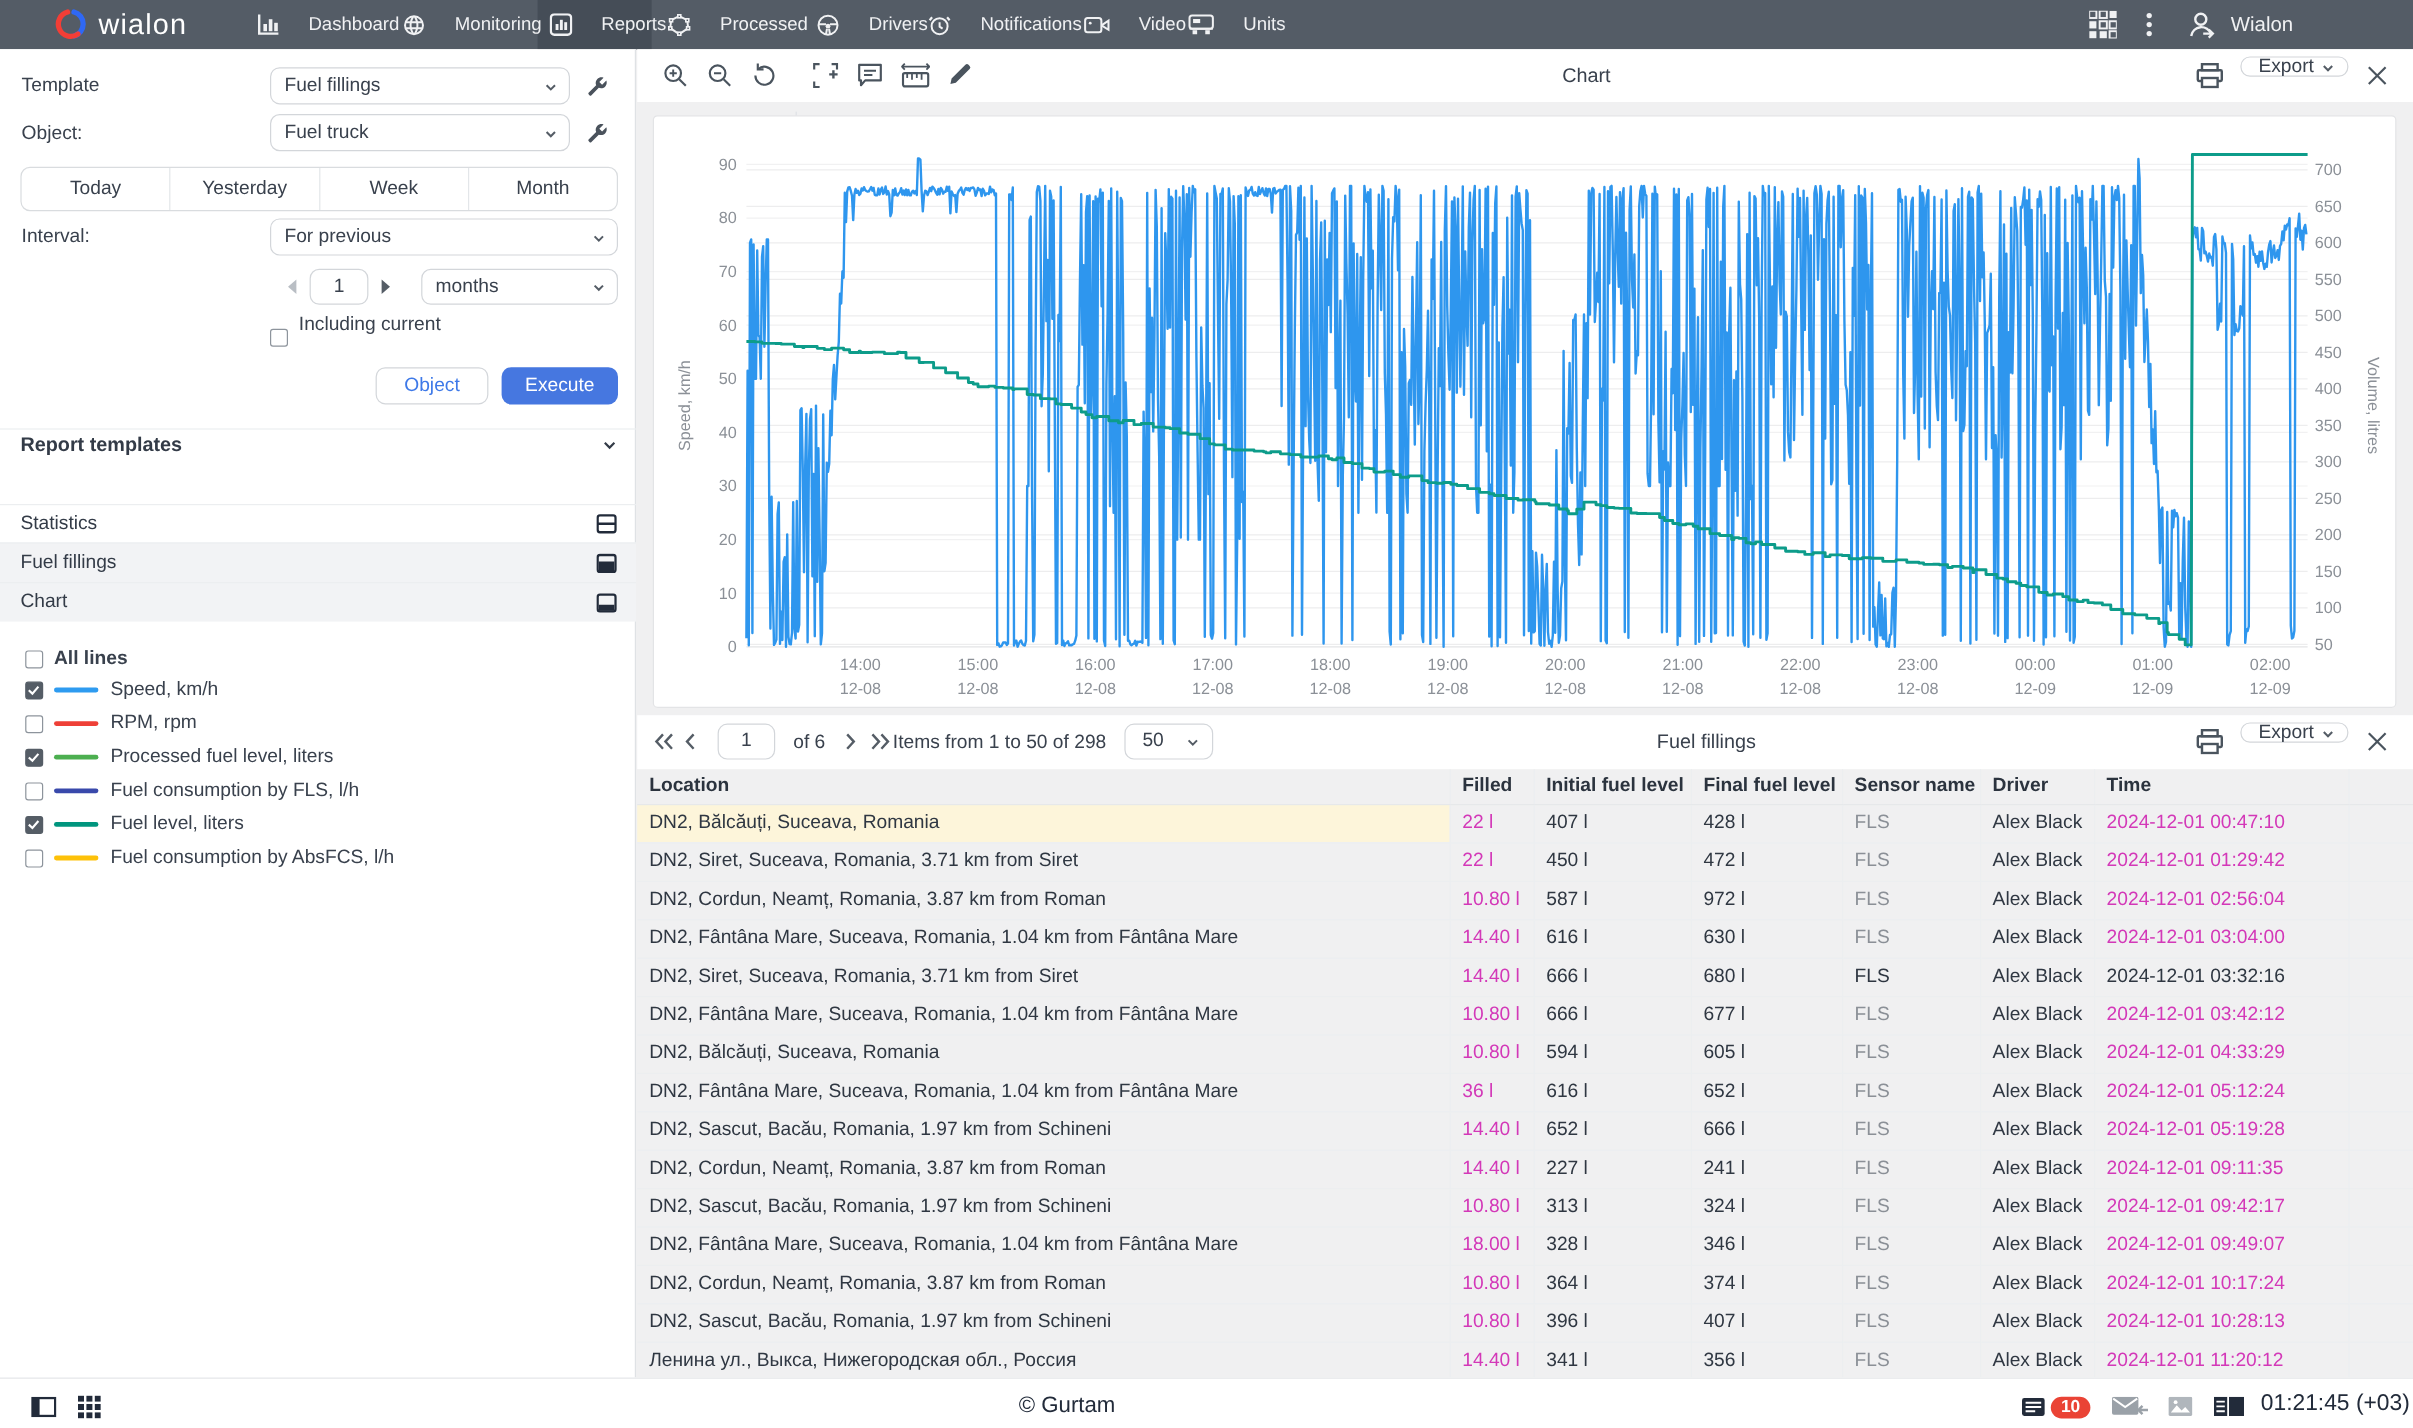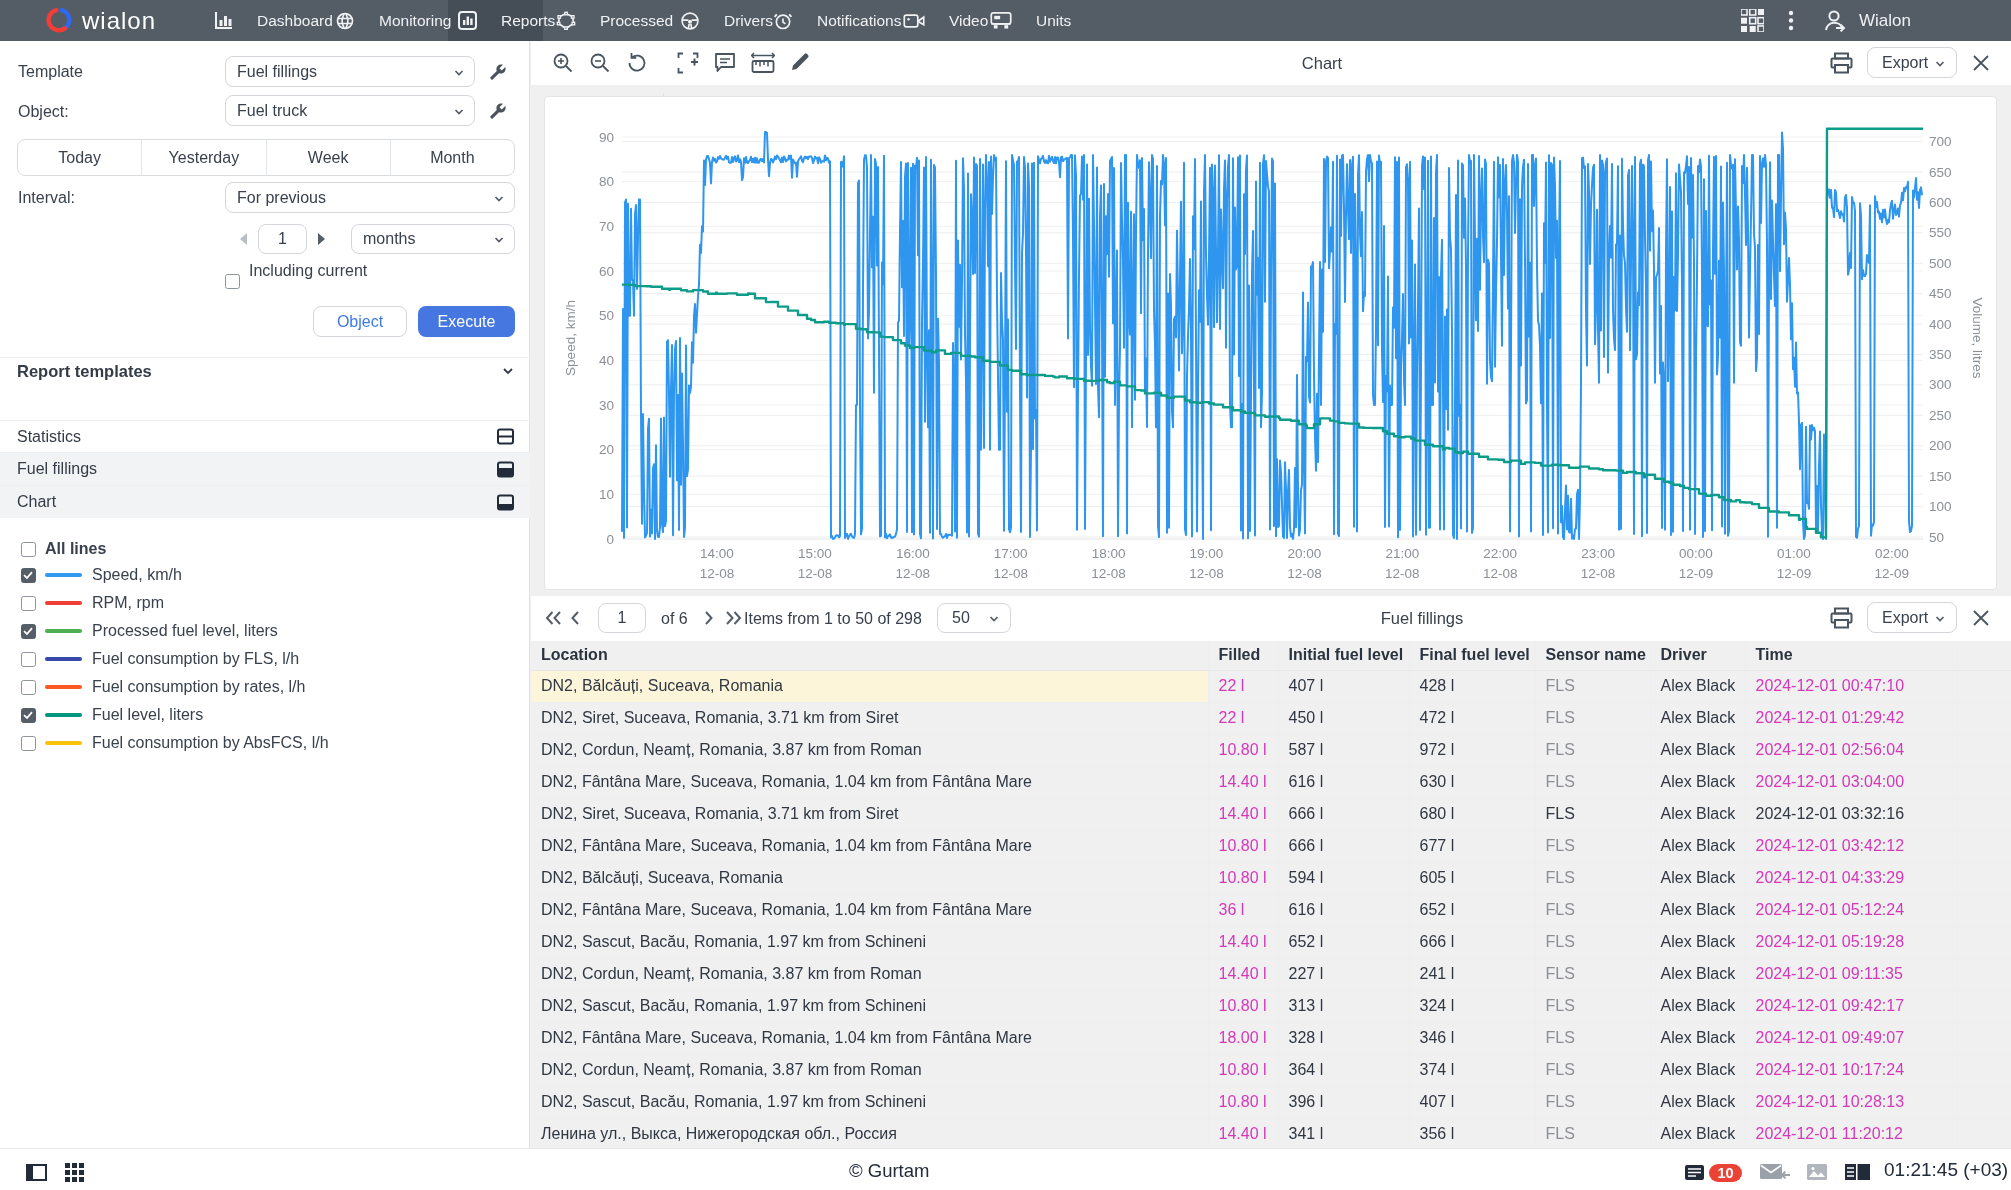--- a/index.html
+++ b/index.html
@@ -37,21 +37,21 @@
 .cb.on{border-color:#555d66;background:#555d66}
 .cb svg{display:block;margin:-0.6px}
 .ln{width:37px;height:4px;border-radius:2px;margin-left:9px;flex:none}
 .lt{font-size:16px;color:#39414d;margin-left:10px;white-space:nowrap}
 #alllines{position:absolute;left:0;top:494px;height:28px;width:530px;display:flex;align-items:center;padding-left:21px}
 #alllines .lt{font-weight:bold;margin-left:9px}
 
 #toolbar{position:absolute;left:531px;top:41px;width:1480px;height:44px;background:#fff}
 #toolbar svg{position:absolute;top:11px}
 #charttitle{position:absolute;left:1252px;top:41px;width:140px;height:44px;line-height:44px;text-align:center;font-size:16.5px;color:#39414d}
-.expbtn{position:absolute;width:90px;height:31px;border:1px solid #d3d6da;border-radius:8px;background:#fff;font-size:16px;color:#39414d;display:flex;align-items:center;padding-left:14px}
+.expbtn{position:absolute;width:90px;height:17px;border:1px solid #d3d6da;border-radius:8px;background:#fff;font-size:16px;color:#39414d;display:flex;align-items:center;padding-left:14px}
 .expbtn .chev{position:absolute;right:11px;top:50%;margin-top:-4px}
 #panel{position:absolute;left:544px;top:96px;width:1453px;height:494px;background:#fff;border:1px solid #e3e4e6;border-radius:4px}
 .ax{font-size:13.5px;fill:#8b9097;font-family:"Liberation Sans",sans-serif}
 .axtitle{font-size:13.5px;fill:#8b9097}
 
 #pager{position:absolute;left:531px;top:596px;width:1480px;height:45px;background:#fff}
 #pager .pt{position:absolute;font-size:16px;color:#39414d;top:0;height:45px;display:flex;align-items:center}
 #pgnum{position:absolute;left:67px;top:7px;width:48px;height:30px;border:1px solid #d3d6da;border-radius:8px;display:flex;align-items:center;justify-content:center;font-size:16px;color:#39414d}
 #pgsize{position:absolute;left:406px;top:7px;width:74px;height:30px;border:1px solid #d3d6da;border-radius:8px;display:flex;align-items:center;padding-left:14px;font-size:16px;color:#39414d}
 #fftitle{position:absolute;left:821px;top:0;width:140px;height:45px;line-height:45px;text-align:center;font-size:16.5px;color:#39414d}
@@ -266,25 +266,20 @@
             <path d="M3 7.2 L6 10 L11 4.2" stroke="#fff" stroke-width="1.8" fill="none"></path>
           </svg>
         </span>
         <span class="ln" style="background:#4caf50"></span>
         <span class="lt">Processed fuel level, liters</span>
       </div>
 <div class="li">
         <span class="cb"></span>
         <span class="ln" style="background:#3949ab"></span>
         <span class="lt">Fuel consumption by FLS, l/h</span>
-      </div>
-<div class="li">
-        <span class="cb"></span>
-        <span class="ln" style="background:#ff5722"></span>
-        <span class="lt">Fuel consumption by rates, l/h</span>
       </div>
 <div class="li">
         <span class="cb on">
           <svg viewBox="0 0 14 14" width="14" height="14">
             <path d="M3 7.2 L6 10 L11 4.2" stroke="#fff" stroke-width="1.8" fill="none"></path>
           </svg>
         </span>
         <span class="ln" style="background:#00957e"></span>
         <span class="lt">Fuel level, liters</span>
       </div>

